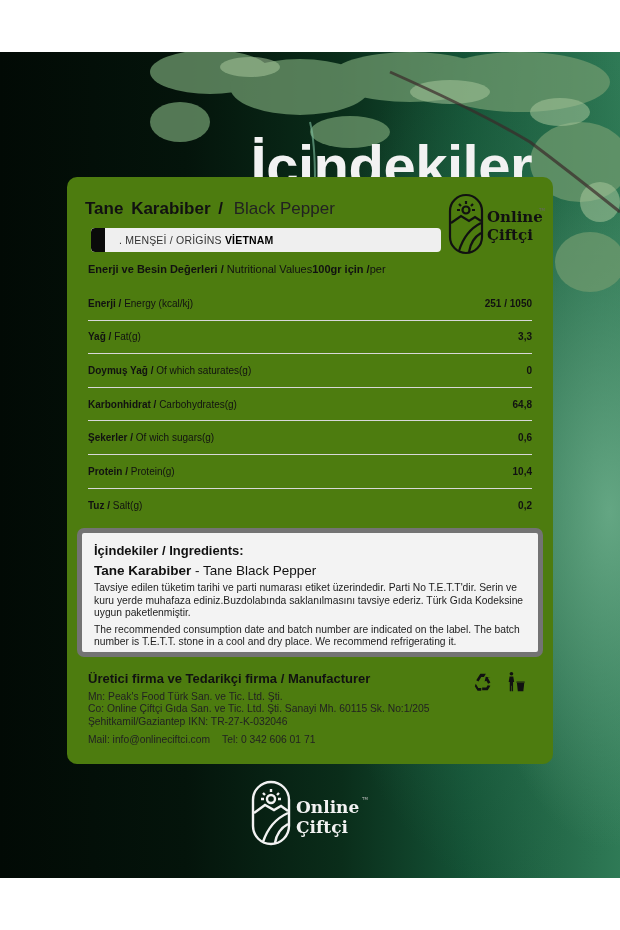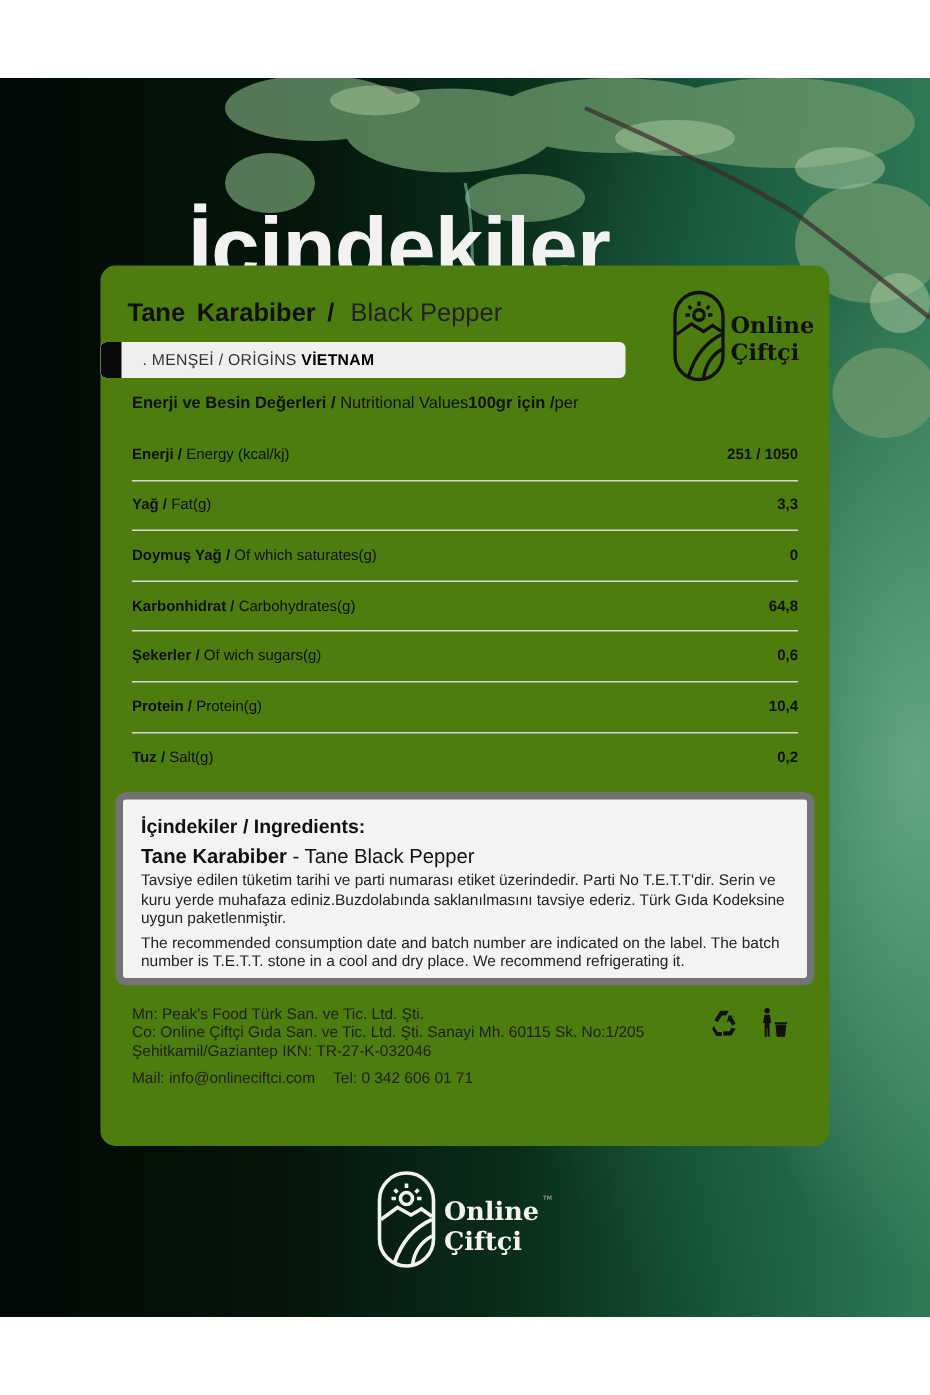--- a/index.html
+++ b/index.html
@@ -9,35 +9,35 @@
   .bg {
     position: absolute; left: 0; top: 52px; width: 620px; height: 826px;
     background:
       radial-gradient(ellipse 180px 420px at 610px 460px, rgba(110,175,140,0.85), rgba(60,130,95,0.0) 80%),
       radial-gradient(ellipse 260px 520px at 520px 400px, rgba(40,110,75,0.9), rgba(20,70,45,0) 85%),
       linear-gradient(90deg, #020a05 0%, #04140b 30%, #0a2d1a 55%, #145236 75%, #2f7a56 100%);
     overflow: hidden;
   }
   .foliage { position: absolute; left: 150px; top: 0; width: 470px; height: 260px; }
   .title {
-    position: absolute; left: 0; top: 80px; width: 532px; text-align: center;
+    position: absolute; left: 0; top: 80px; width: 532px; text-align: right;
     color: #f2f2f2; font-weight: 700; font-size: 58px; letter-spacing: -0.5px;
     font-family: "Liberation Sans", sans-serif;
   }
 
   .card {
     position: absolute; left: 67px; top: 177px; width: 486px; height: 587px;
     background: #4d7c0f; border-radius: 10px;
   }
   .prod-title { position: absolute; left: 18px; top: 22px; font-size: 17px; }
   .prod-title .tr { font-weight: 700; word-spacing: 3px; }
   .prod-title .en { font-weight: 400; color: #222; margin-left: 6px; }
 
   .origin {
-    position: absolute; left: 0; top: 51px; width: 350px; height: 24px;
+    position: absolute; left: 24px; top: 51px; width: 350px; height: 24px;
     background: #efefef; border-radius: 4px; overflow: hidden;
     font-size: 10.5px; display: flex; align-items: center;
   }
   .origin .tab { width: 14px; height: 24px; background: #0a0a0a; border-radius: 4px 0 0 4px; }
   .origin .txt { margin-left: 14px; color: #333; letter-spacing: 0.2px; }
   .origin .txt b { color: #000; font-weight: 700; }
 
   .logo-top { position: absolute; left: 380px; top: 16px; width: 100px; height: 62px; }
 
   .nutri-head { position: absolute; left: 21px; top: 86px; width: 444px; display: flex; font-size: 11px; }
@@ -166,20 +166,21 @@
   <div class="ing">
     <h3>İçindekiler / Ingredients:</h3>
     <div class="name">
       <b>Tane Karabiber</b><span> - Tane Black Pepper</span>
     </div>
     <p>Tavsiye edilen tüketim tarihi ve parti numarası etiket üzerindedir. Parti No T.E.T.T'dir. Serin ve kuru yerde muhafaza ediniz.Buzdolabında saklanılmasını tavsiye ederiz. Türk Gıda Kodeksine uygun paketlenmiştir.</p>
     <p>The recommended consumption date and batch number are indicated on the label. The batch number is T.E.T.T. stone in a cool and dry place. We recommend refrigerating it.</p>
   </div>
 
   <div class="mfr">
+    <h3>Üretici firma ve Tedarikçi firma / Manufacturer</h3>
     <p>Mn: Peak's Food Türk San. ve Tic. Ltd. Şti.</p>
     <p>Co: Online Çiftçi Gıda San. ve Tic. Ltd. Şti. Sanayi Mh. 60115 Sk. No:1/205</p>
     <p>Şehitkamil/Gaziantep IKN: TR-27-K-032046</p>
     <p class="contact">
       <span>Mail: info@onlineciftci.com</span><span>Tel: 0 342 606 01 71</span>
     </p>
   </div>
 
   <div class="mfr-icons">
     <svg width="22" height="22" viewBox="0 0 24 24">

